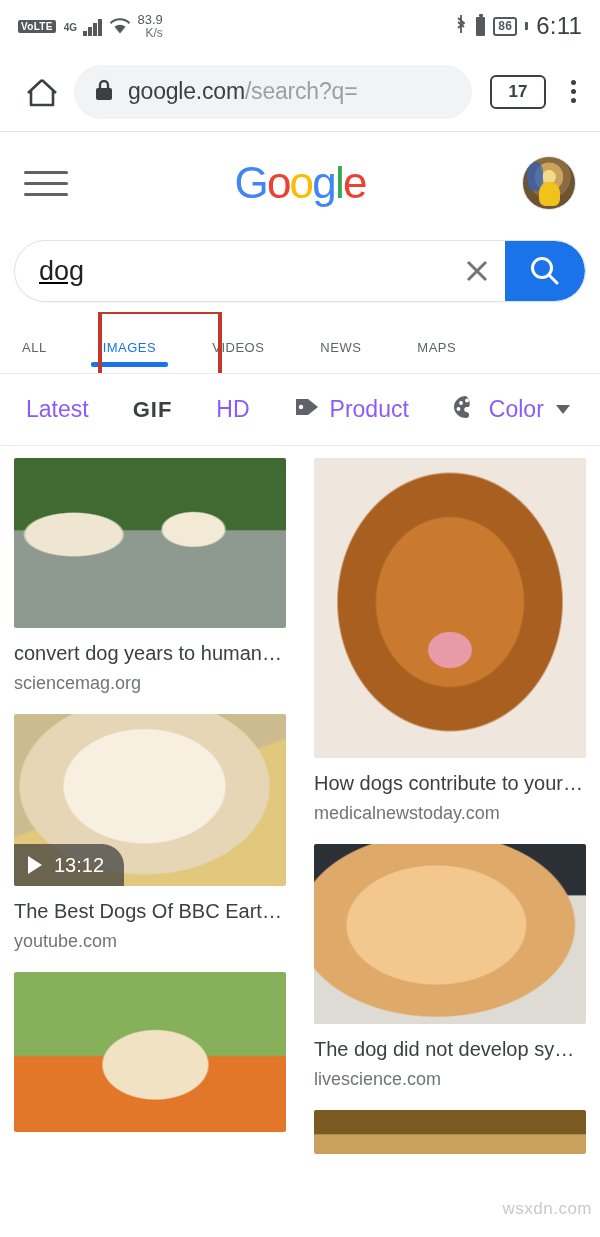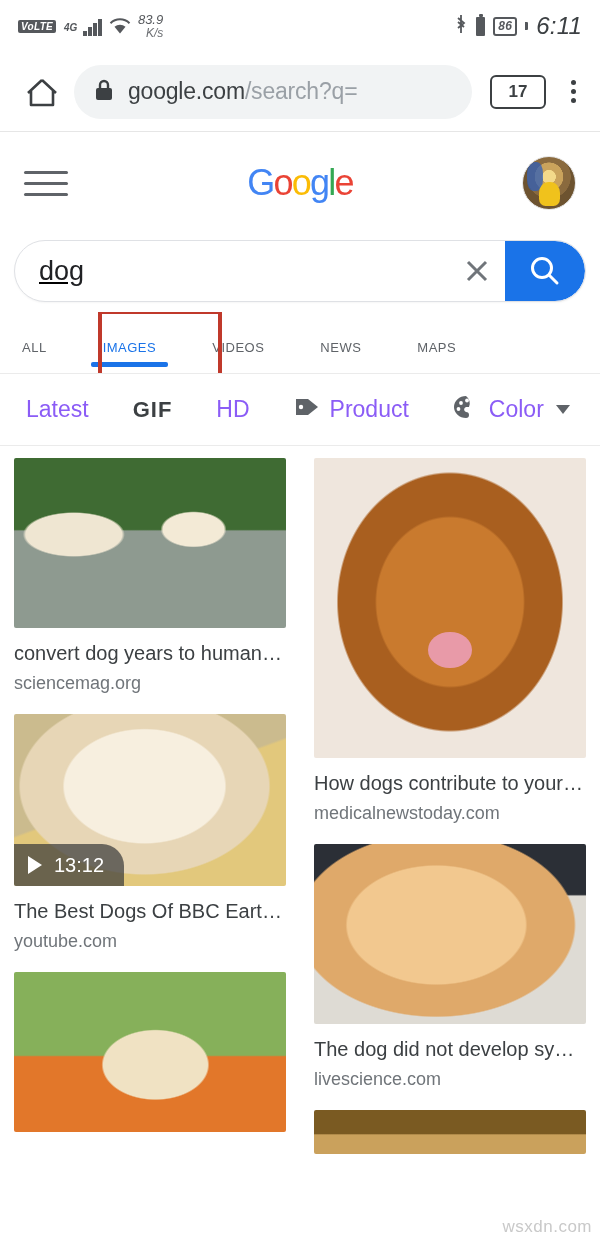--- a/index.html
+++ b/index.html
@@ -7,21 +7,21 @@
     width: 600px; height: 1237px;
     background: #ffffff;
     font-family: "Liberation Sans", sans-serif;
     overflow: hidden;
   }
   .phone { position: relative; width: 600px; height: 1237px; background:#fff; }
 
   
   .statusbar {
     height: 52px; display: flex; align-items: center;
-    padding: 0 18px; background: #ffffff; color: #55585c; font-style: italic;
+    padding: 0 18px; background: #ffffff; color: #55585c;
   }
   .sb-left { display: flex; align-items: center; gap: 7px; }
   .sb-right { margin-left: auto; display: flex; align-items: center; gap: 8px; }
   .volte {
     font-size: 10px; font-weight: bold; color: #fff; background: #55585c;
     border-radius: 2px; padding: 1px 3px; letter-spacing: .3px; line-height: 1.1;
   }
   .sig { position: relative; display: flex; align-items: flex-end; gap: 1.5px; height: 20px; }
   .sig i { display:block; width: 3.5px; background: #55585c; }
   .sig i:nth-child(1){height:5px}.sig i:nth-child(2){height:9px}
@@ -64,21 +64,21 @@
 
   
   .gheader {
     height: 102px; display: flex; align-items: center; padding: 0 24px;
     position: relative; background:#fff;
   }
   .hamburger { width: 44px; display: flex; flex-direction: column; gap: 8px; }
   .hamburger i { height: 3px; background: #5f6368; border-radius: 2px; display:block; }
   .glogo {
     position:absolute; left:50%; transform: translateX(-50%);
-    font-size: 36px; letter-spacing: -1.8px; font-family: "Liberation Sans", sans-serif;
+    font-size: 44px; letter-spacing: -1.8px; font-family: "Liberation Sans", sans-serif;
   }
   .glogo span:nth-child(1){color:#4285F4}
   .glogo span:nth-child(2){color:#EA4335}
   .glogo span:nth-child(3){color:#FBBC05}
   .glogo span:nth-child(4){color:#4285F4}
   .glogo span:nth-child(5){color:#34A853}
   .glogo span:nth-child(6){color:#EA4335}
   .avatar {
     margin-left: auto; width: 54px; height: 54px; border-radius: 50%;
     overflow:hidden; border:1px solid #e4e4e4;
@@ -185,21 +185,21 @@
       linear-gradient(160deg,#cbbb8e 0 45%, #e2c87c 46% 100%); }
   .ph4 { height: 180px; background:
       radial-gradient(ellipse at 45% 45%, #f2c88f 0 42%, #dfa96a 43% 65%, transparent 66%),
       linear-gradient(180deg,#2b2f36 0 28%, #dedbd4 29% 100%); }
   .ph5 { height: 160px; background:
       radial-gradient(ellipse at 52% 58%, #f0e2c3 0 26%, transparent 27%),
       linear-gradient(180deg,#86b05a 0 52%, #e2772a 53% 100%); }
   .ph6 { height: 44px; background: linear-gradient(180deg,#7a5a22 0 55%, #caa15c 56% 100%); }
 
   .watermark {
-    position: absolute; right: 8px; bottom: 0; font-size: 17px;
+    position: absolute; right: 8px; bottom: 18px; font-size: 17px;
     color: #c9c9c9; letter-spacing: .5px;
   }
 </style>
 </head>
 <body>
 
 <div class="phone">
 
   <div class="statusbar">
     <div class="sb-left">

